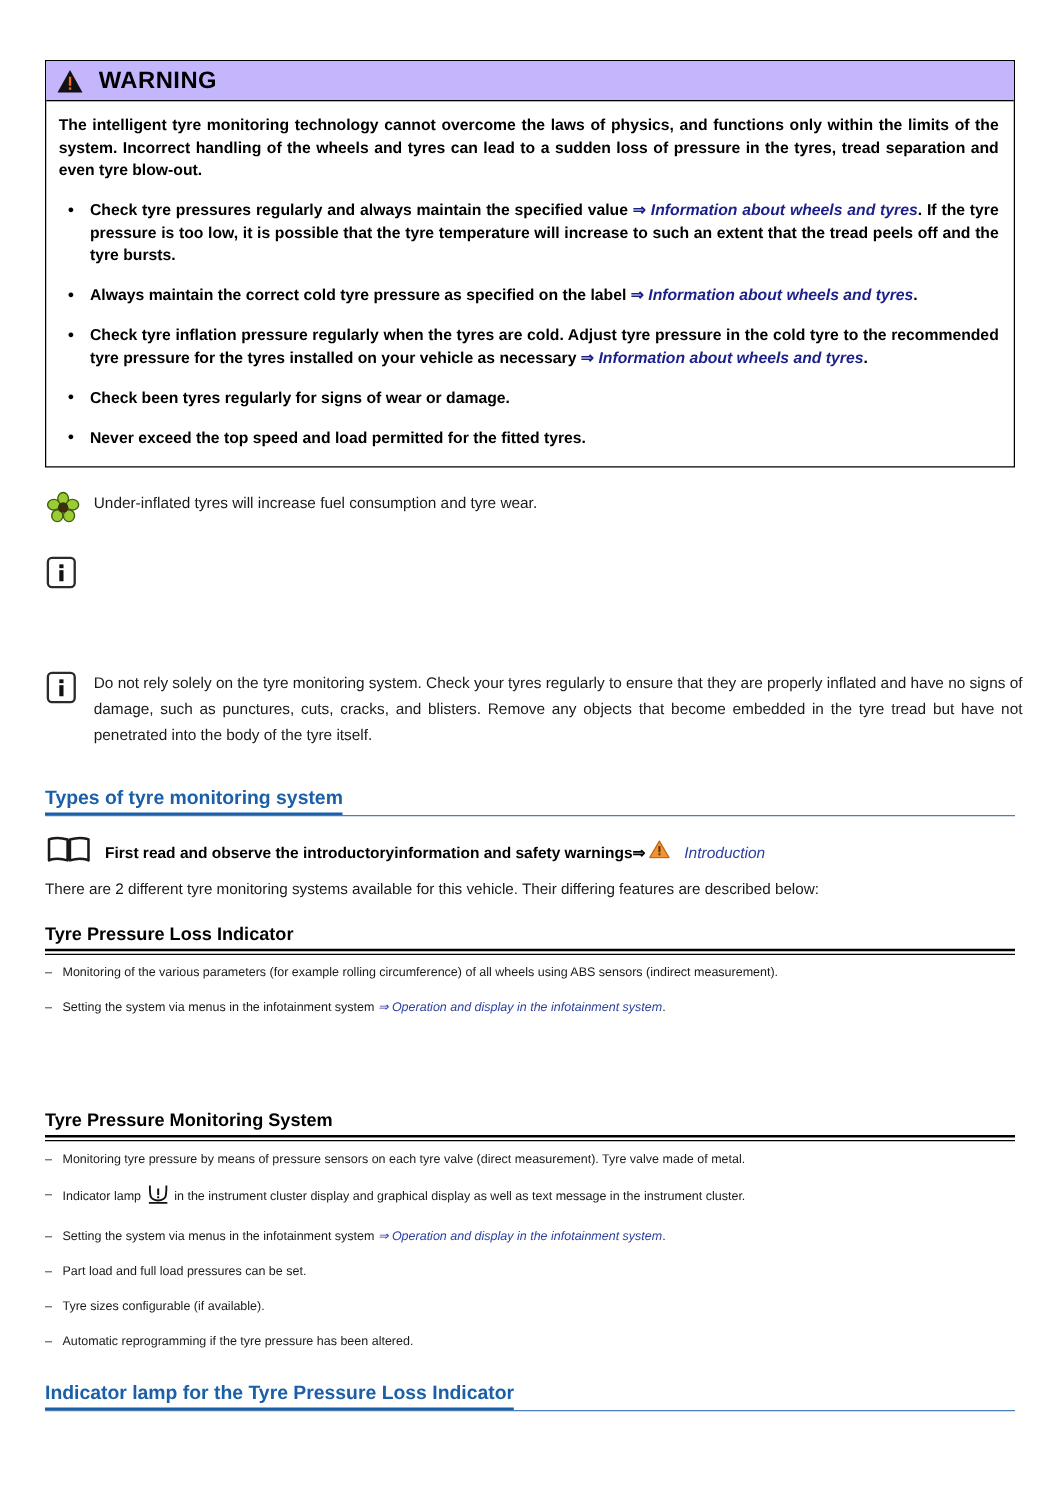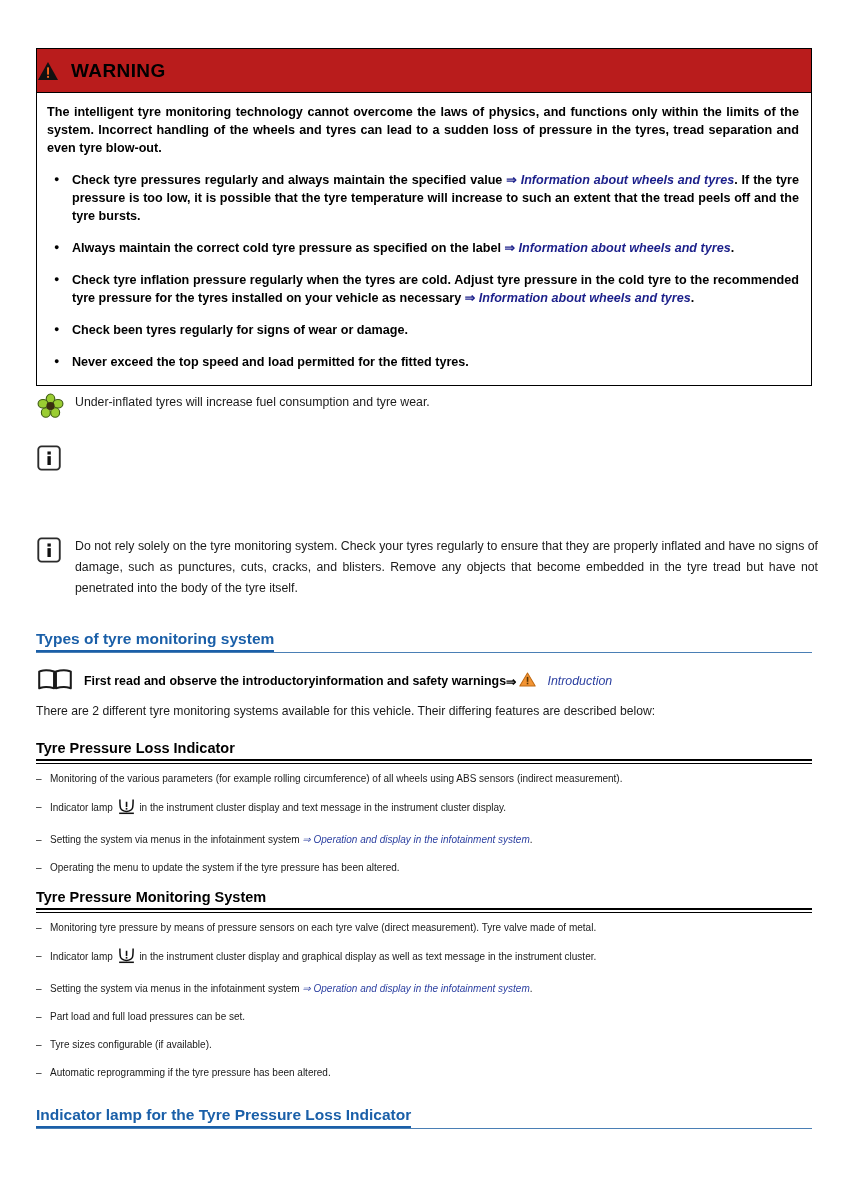--- a/index.html
+++ b/index.html
@@ -27,26 +27,26 @@
   .warning-box {
     position: absolute;
     left: 36px;
     top: 48px;
     width: 776px;
     border: 1.5px solid #000;
     box-sizing: border-box;
     background: #fff;
   }
   .warning-header {
-    background: #b91c1c;
+    background: #c4b5fd;
     border-bottom: 1.5px solid #000;
-    height: 44px;
+    height: 32px;
     display: flex;
     align-items: center;
-    padding-left: 0;
+    padding-left: 8px;
     box-sizing: border-box;
   }
   .warn-tri {
     width: 22px;
     height: 20px;
     flex: 0 0 auto;
     margin-right: 12px;
   }
   .warning-title {
     font-size: 19px;
@@ -318,37 +318,22 @@
   <div class="h-black" style="top:740px;">
     <span class="t">Tyre Pressure Loss Indicator</span>
     <div class="rule2"></div>
   </div>
 
   <ul class="dash-list" style="top:770px;">
     <li>
       <span>Monitoring of the various parameters (for example rolling circumference) of all wheels using ABS sensors (indirect measurement).</span>
     </li>
     <li>
-      <span>Indicator lamp</span>
-      <span class="lamp">
-        <svg width="19" height="17" viewBox="0 0 20 18">
-          <path d="M3 1.5 C3 11 3 13.5 10 14.2 C17 13.5 17 11 17 1.5" fill="none" stroke="#111" stroke-width="1.6"></path>
-          <line x1="2.2" y1="16.2" x2="17.8" y2="16.2" stroke="#111" stroke-width="1.6"></line>
-          <rect x="9.2" y="4" width="1.7" height="5.6" fill="#111"></rect>
-          <rect x="9.2" y="10.6" width="1.7" height="1.7" fill="#111"></rect>
-        </svg>
-      </span>
-      <span>in the instrument cluster display and text message in the instrument cluster display.</span>
-    </li>
-    <li>
       <span>Setting the system via menus in the infotainment system</span>
       <span class="xref-light"><span>⇒</span> <span>Operation and display in the infotainment system</span></span><span>.</span>
-    </li>
-    <li>
-      <span>Operating the menu to update the system if the tyre pressure has been altered.</span>
     </li>
   </ul>
 
   <div class="h-black" style="top:889px;">
     <span class="t">Tyre Pressure Monitoring System</span>
     <div class="rule2"></div>
   </div>
 
   <ul class="dash-list" style="top:919px;">
     <li>

